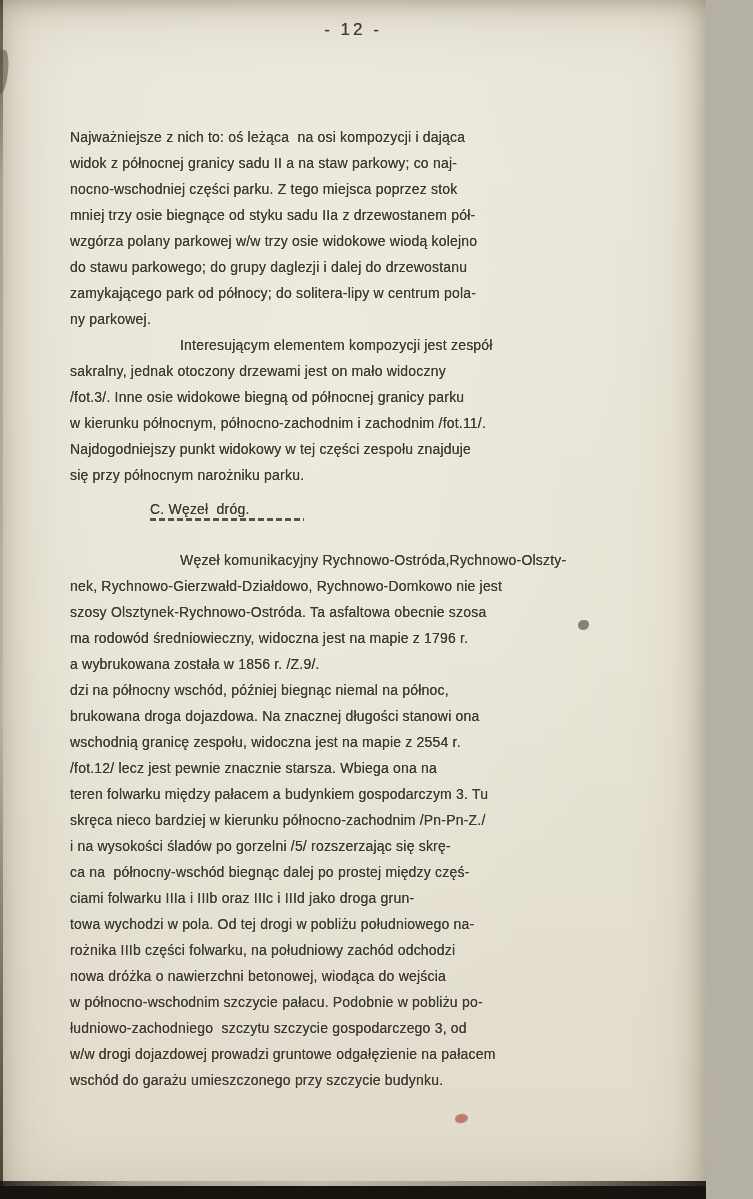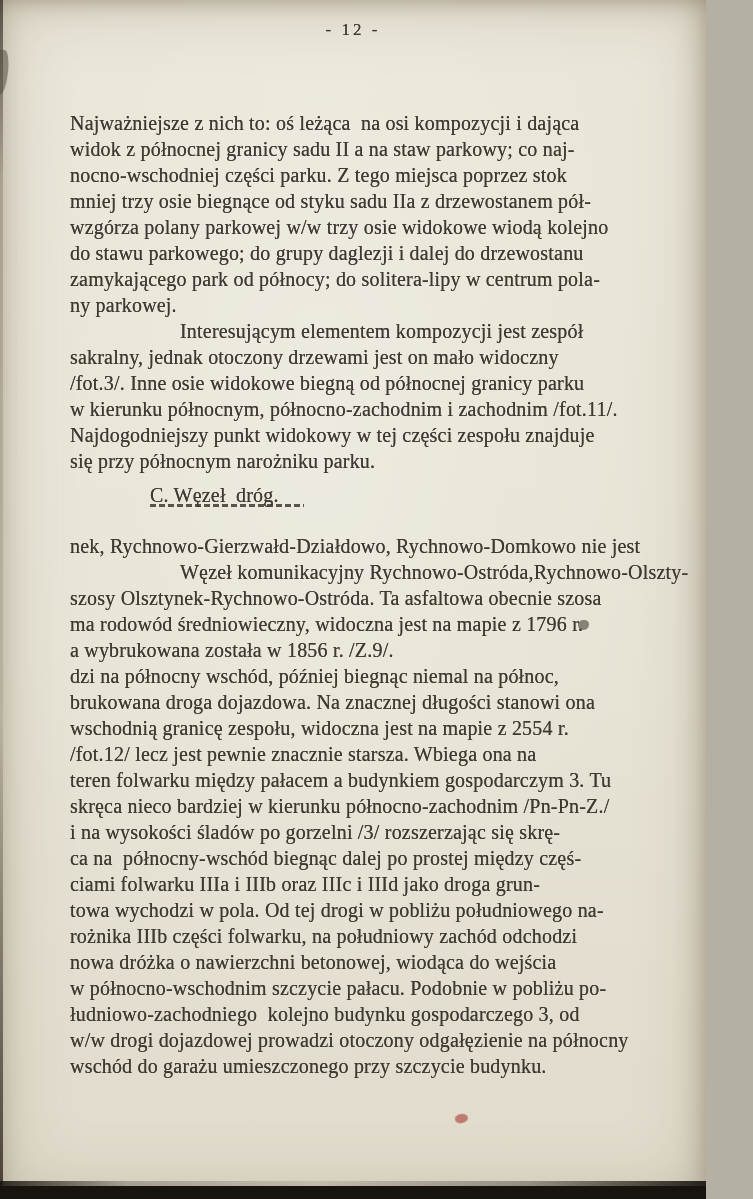--- a/index.html
+++ b/index.html
@@ -8,21 +8,21 @@
     background: #b5b0a4;
   }
   .page {
     position: relative;
     width: 706px;
     height: 1199px;
     overflow: hidden;
     background:
       radial-gradient(ellipse at 45% 35%, rgba(255,255,255,0.22), rgba(0,0,0,0) 62%),
       linear-gradient(180deg, #eae6d9 0%, #e7e3d5 55%, #e0dbcb 100%);
-    font-family: Liberation Serif, serif;
+    font-family: Liberation Sans, sans-serif;
     color: #3e3a32;
   }
   .vignette {
     position: absolute;
     inset: 0;
     pointer-events: none;
     box-shadow:
       inset 0 0 70px rgba(120,105,80,0.28),
       inset -16px 0 26px -12px rgba(110,95,70,0.38),
       inset 14px 0 24px -12px rgba(110,95,70,0.28),
@@ -34,24 +34,24 @@
     left: 0;
     width: 100%;
     text-align: center;
     font-size: 17px;
     letter-spacing: 3px;
     white-space: pre;
     text-shadow: 0 0 0.6px rgba(62,58,50,0.85);
   }
   .document-body {
     position: absolute;
-    top: 110px;
+    top: 124px;
     left: 70px;
     width: 640px;
-    font-size: 20px;
+    font-size: 14px;
     line-height: 26px;
     letter-spacing: 0.2px;
     text-shadow: 0 0 0.6px rgba(62,58,50,0.85);
   }
   .paragraph { margin: 0; }
   .line { white-space: pre; }
   .line.indent { padding-left: 110px; }
   .heading {
     margin-top: 8px;
     padding-left: 80px;
@@ -141,42 +141,42 @@
         <div class="line indent">Interesującym elementem kompozycji jest zespół</div>
         <div class="line">sakralny, jednak otoczony drzewami jest on mało widoczny</div>
         <div class="line">/fot.3/. Inne osie widokowe biegną od północnej granicy parku</div>
         <div class="line">w kierunku północnym, północno-zachodnim i zachodnim /fot.11/.</div>
         <div class="line">Najdogodniejszy punkt widokowy w tej części zespołu znajduje</div>
         <div class="line">się przy północnym narożniku parku.</div>
       </div>
       <div class="heading">C. Węzeł  dróg.</div>
       <div class="heading-underline"></div>
       <div class="paragraph">
+        <div class="line indent">Węzeł komunikacyjny Rychnowo-Ostróda,Rychnowo-Olszty-</div>
         <div class="line">nek, Rychnowo-Gierzwałd-Działdowo, Rychnowo-Domkowo nie jest</div>
-        <div class="line indent">Węzeł komunikacyjny Rychnowo-Ostróda,Rychnowo-Olszty-</div>
         <div class="line">szosy Olsztynek-Rychnowo-Ostróda. Ta asfaltowa obecnie szosa</div>
         <div class="line">ma rodowód średniowieczny, widoczna jest na mapie z 1796 r.</div>
         <div class="line">a wybrukowana została w 1856 r. /Z.9/.</div>
       </div>
       <div class="paragraph">
         <div class="line">dzi na północny wschód, później biegnąc niemal na północ,</div>
         <div class="line">brukowana droga dojazdowa. Na znacznej długości stanowi ona</div>
         <div class="line">wschodnią granicę zespołu, widoczna jest na mapie z 2554 r.</div>
         <div class="line">/fot.12/ lecz jest pewnie znacznie starsza. Wbiega ona na</div>
         <div class="line">teren folwarku między pałacem a budynkiem gospodarczym 3. Tu</div>
         <div class="line">skręca nieco bardziej w kierunku północno-zachodnim /Pn-Pn-Z./</div>
-        <div class="line">i na wysokości śladów po gorzelni /3/ rozszerzając się skrę-</div>
+        <div class="line">i na wysokości śladów po gorzelni /5/ rozszerzając się skrę-</div>
         <div class="line">ca na  północny-wschód biegnąc dalej po prostej między częś-</div>
         <div class="line">ciami folwarku IIIa i IIIb oraz IIIc i IIId jako droga grun-</div>
         <div class="line">towa wychodzi w pola. Od tej drogi w pobliżu południowego na-</div>
         <div class="line">rożnika IIIb części folwarku, na południowy zachód odchodzi</div>
         <div class="line">nowa dróżka o nawierzchni betonowej, wiodąca do wejścia</div>
         <div class="line">w północno-wschodnim szczycie pałacu. Podobnie w pobliżu po-</div>
-        <div class="line">łudniowo-zachodniego  kolejno budynku gospodarczego 3, od</div>
-        <div class="line">w/w drogi dojazdowej prowadzi otoczony odgałęzienie na północny</div>
+        <div class="line">łudniowo-zachodniego  szczytu szczycie gospodarczego 3, od</div>
+        <div class="line">w/w drogi dojazdowej prowadzi gruntowe odgałęzienie na pałacem</div>
         <div class="line">wschód do garażu umieszczonego przy szczycie budynku.</div>
       </div>
     </div>
 
   <div class="vignette"></div>
   <div class="scan-edge-left"></div>
   <div class="corner-smudge"></div>
   <div class="ink-smudge"></div>
   <div class="red-pencil-mark"></div>
   <div class="scan-edge-bottom-fade"></div>

